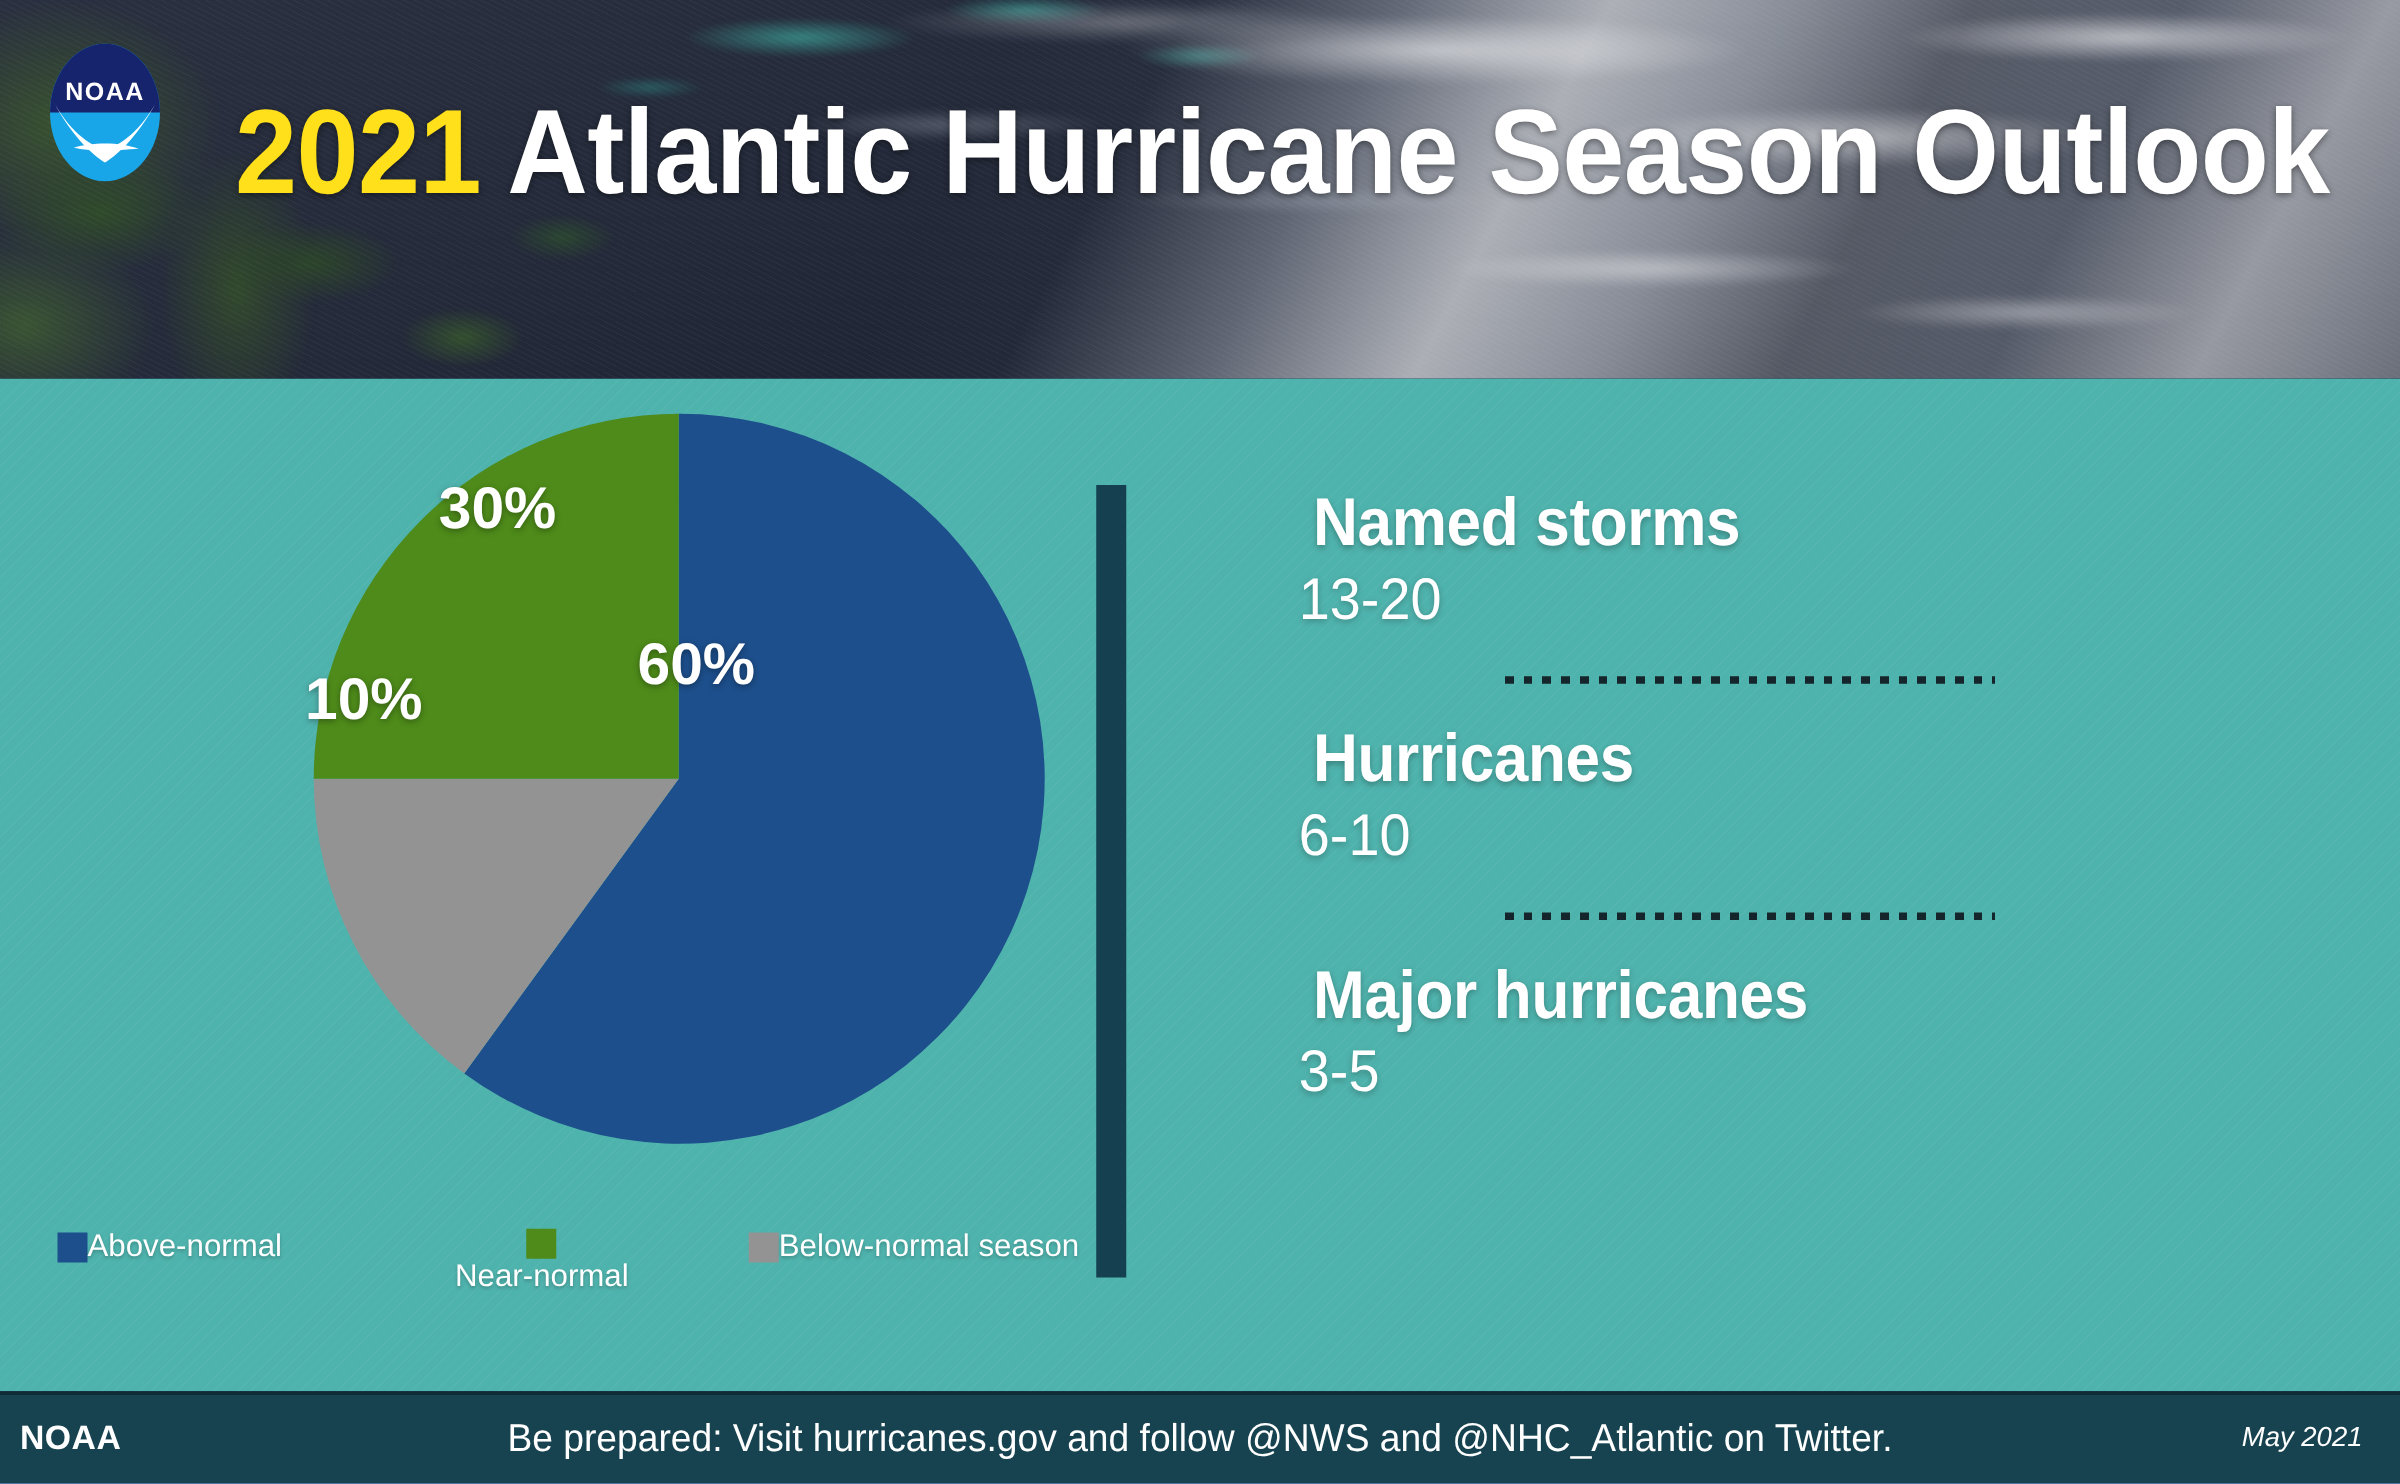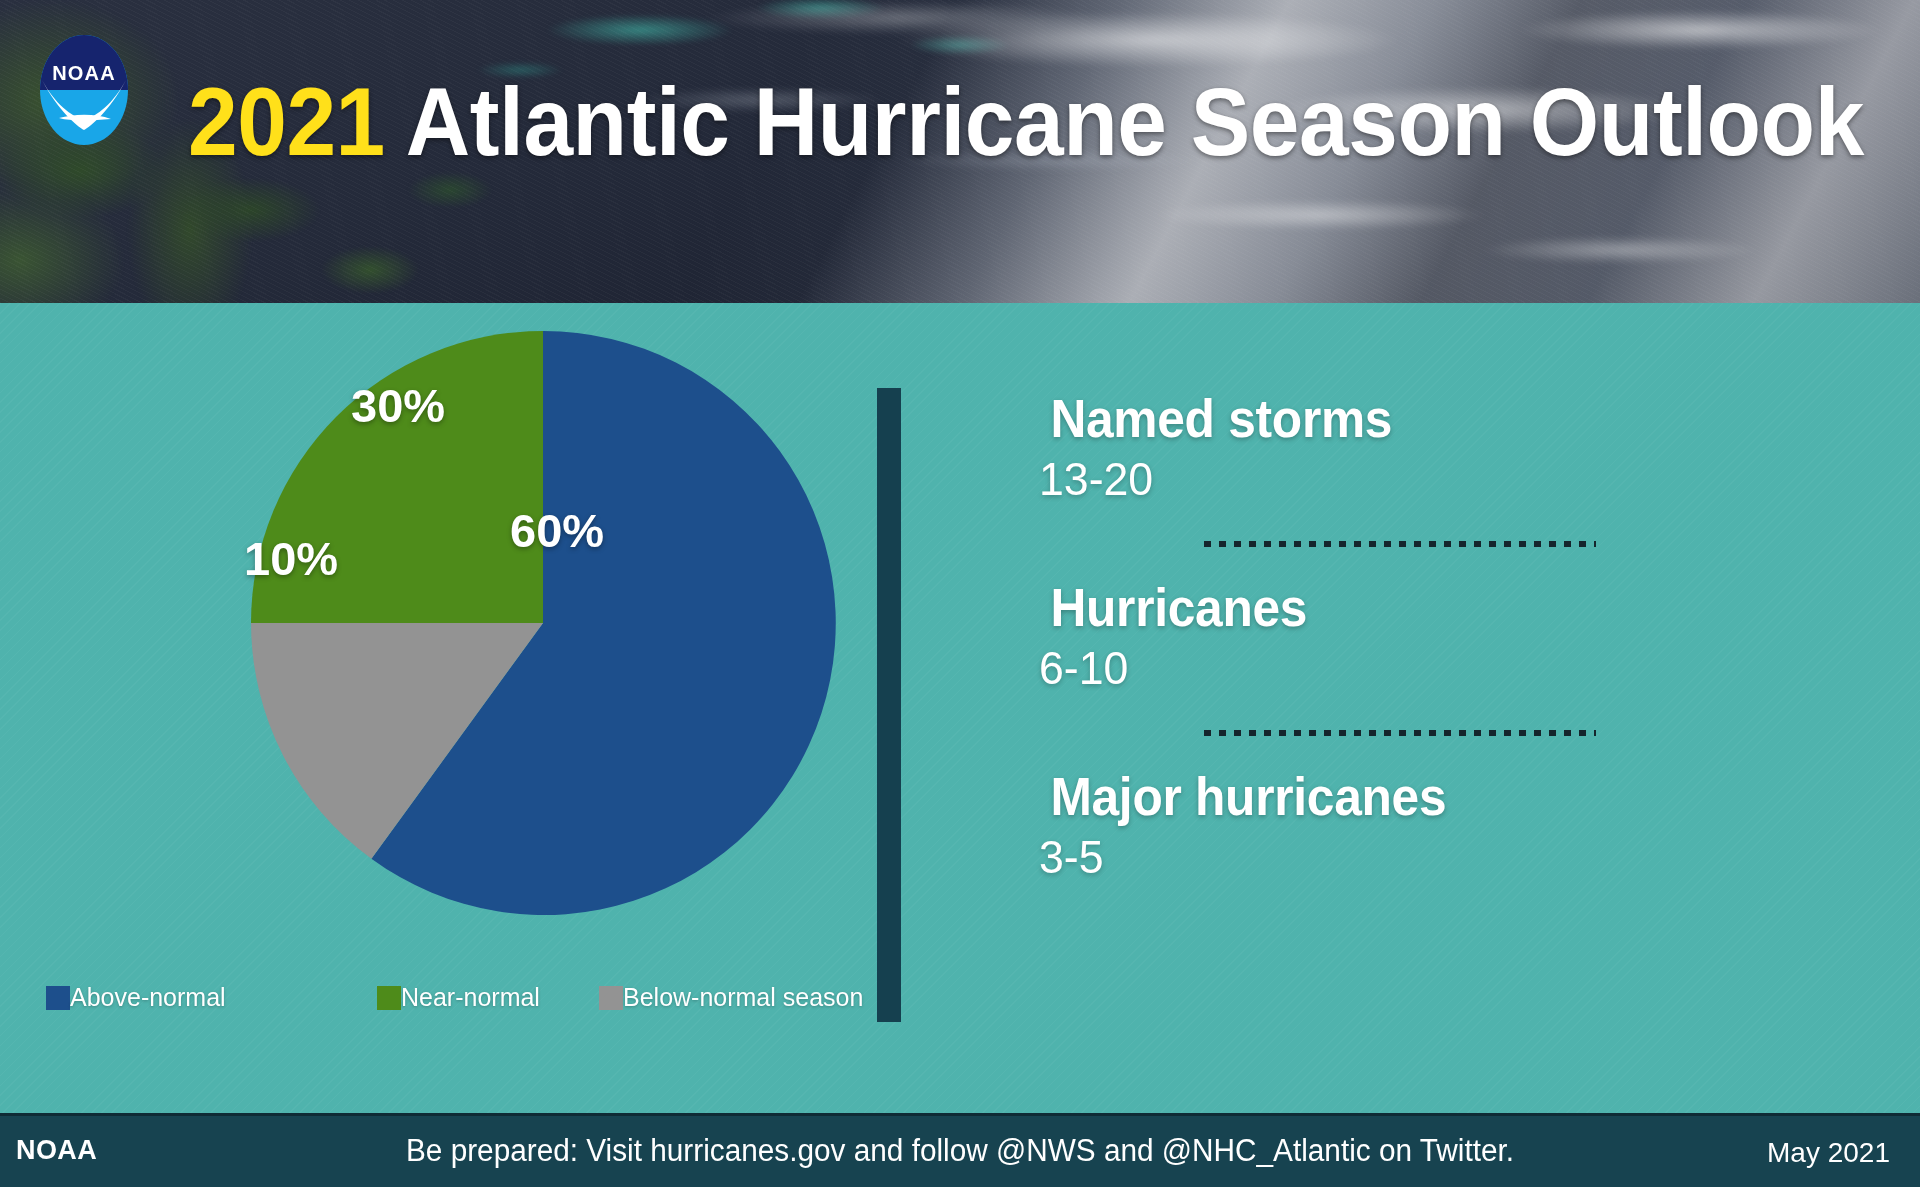--- a/index.html
+++ b/index.html
@@ -181,21 +181,21 @@
     width: 830px;
     height: 40px;
   }
   .legend-item {
     position: absolute;
     display: flex;
     align-items: center;
     white-space: nowrap;
   }
   .legend-item:nth-child(1) { left: 0px;   top: 0; }
-  .legend-item:nth-child(2) { left: 331px; top: 0; }
+  .legend-item:nth-child(2) { left: 318px; top: 0; flex-direction: column; }
   .legend-item:nth-child(3) { left: 553px; top: 0; }
   .swatch {
     width: 24px; height: 24px;
     display: inline-block;
     flex: 0 0 auto;
   }
   .legend-text {
     color: #ffffff;
     font-size: 25px;
     font-family: "Liberation Sans", sans-serif;
@@ -288,21 +288,22 @@
     color: #ffffff;
     font-family: "Liberation Sans Narrow", "Liberation Sans", sans-serif;
     font-size: 31px;
     transform: scaleX(0.96);
   }
   .footer-date {
     position: absolute;
     right: 30px; top: 24px;
     color: #ffffff;
     font-family: "Liberation Sans Narrow", "Liberation Sans", sans-serif;
-    font-size: 28px;
+    font-size: 22px;
+    font-style: italic;
   }
 </style>
 </head>
 <body>
 
 <div class="page">
 
   <div class="header">
     <div class="sat">
       <div class="sat-base"></div>

